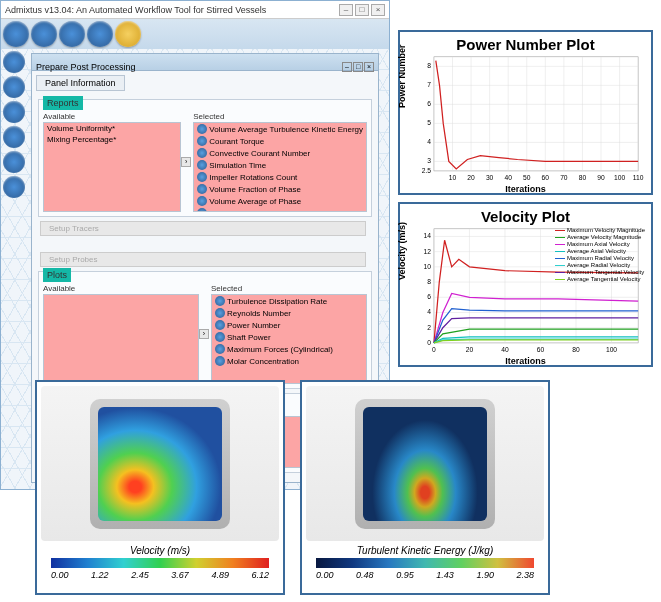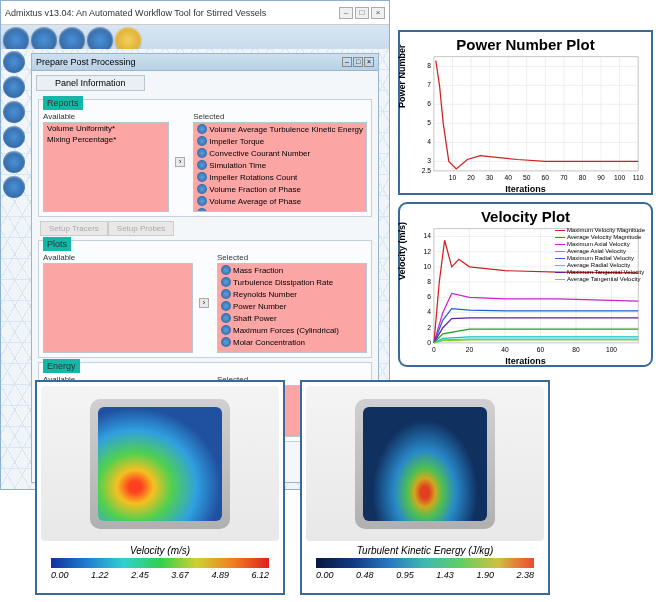--- a/index.html
+++ b/index.html
@@ -1,61 +1,61 @@
 <!DOCTYPE html>
 <html><head>
 <meta charset="utf-8">
 <style>
 * { margin: 0; padding: 0; box-sizing: border-box; font-family: Arial, sans-serif; }
 body { width: 661px; height: 602px; background: #fff; position: relative; overflow: hidden; }
 
 .app-window { position: absolute; left: 0; top: 0; width: 390px; height: 490px; border: 1px solid #8cb0d1; background: #e8f0f7; }
-.titlebar { height: 24px; background: #fff; border-bottom: 1px solid #ccc; display: flex; align-items: center; padding: 1px 4px; font-size: 9px; color: #333; }
+.titlebar { height: 18px; background: #fff; border-bottom: 1px solid #ccc; display: flex; align-items: center; padding: 1px 4px; font-size: 9px; color: #333; }
 .win-controls { margin-left: auto; display: flex; gap: 2px; }
 .win-btn { width: 14px; height: 12px; border: 1px solid #aaa; background: #f0f0f0; font-size: 8px; text-align: center; line-height: 10px; color: #555; }
 
 .toolbar { height: 30px; background: linear-gradient(#d8e6f2, #c5d9eb); display: flex; align-items: center; padding: 2px; gap: 2px; }
 .toolbar-btn { width: 26px; height: 26px; background: radial-gradient(circle, #4a90d9, #2c5a8f); border-radius: 50%; box-shadow: inset 0 1px 2px rgba(255,255,255,0.5), 0 1px 2px rgba(0,0,0,0.3); }
 .toolbar-btn.yellow { background: radial-gradient(circle, #f5d060, #d4a020); }
 
 .hex-bg { position: absolute; inset: 48px 0 0 0; background:
   repeating-linear-gradient(60deg, transparent 0 12px, #d8e6f2 12px 13px),
   repeating-linear-gradient(-60deg, transparent 0 12px, #d8e6f2 12px 13px),
   repeating-linear-gradient(0deg, transparent 0 20px, #d8e6f2 20px 21px);
   background-color: #f0f5fa; }
 
 .side-toolbar { position: absolute; left: 2px; top: 50px; width: 24px; display: flex; flex-direction: column; gap: 3px; }
 .side-btn { width: 22px; height: 22px; background: radial-gradient(circle, #4a90d9, #2c5a8f); border-radius: 50%; box-shadow: inset 0 1px 2px rgba(255,255,255,0.5); }
 
 .panel { position: absolute; left: 30px; top: 52px; width: 348px; height: 430px; background: #f4f7fa; border: 1px solid #9ab4cc; }
-.panel-title { height: 16px; background: linear-gradient(#cde0f0, #b8d0e5); font-size: 9px; padding: 8px 4px; border-bottom: 1px solid #9ab4cc; display: flex; align-items: center; }
+.panel-title { height: 16px; background: linear-gradient(#cde0f0, #b8d0e5); font-size: 9px; padding: 8px 4px; border-bottom: 1px solid #9ab4cc; display: flex; }
 .panel-title-ctrls { margin-left: auto; display: flex; gap: 1px; }
 .panel-title-ctrls span { width: 10px; height: 10px; border: 1px solid #888; font-size: 7px; text-align: center; }
 
-.panel-info-btn { margin: 4px; padding: 2px 18px; font-size: 9px; background: #eaeff4; border: 1px solid #b8c5d3; }
+.panel-info-btn { margin: 4px; padding: 2px 8px; font-size: 9px; background: #eaeff4; border: 1px solid #b8c5d3; }
 
 .section { margin: 4px 6px; border: 1px solid #c5d0dc; background: #fafcfe; }
 .section-head { font-size: 9px; padding: 2px 4px; color: #333; position: relative; top: -8px; left: 4px; background: #14b8a6; display: inline-block; }
 .section-body { padding: 0 4px 4px; margin-top: -6px; }
-.cols { display: flex; gap: 6px; }
+.cols { display: flex; }
 .col { flex: 1; }
 .col-head { font-size: 8px; color: #333; margin-bottom: 1px; }
 .listbox { border: 1px solid #b8c5d3; background: #fca5a5; height: 90px; overflow: hidden; font-size: 8px; }
 .listbox.sm { height: 52px; }
 .listbox-item { padding: 1px 3px; display: flex; align-items: center; gap: 2px; white-space: nowrap; overflow: hidden; }
 .item-icon { width: 10px; height: 10px; background: radial-gradient(circle, #5aa0e0, #2c5a8f); border-radius: 50%; flex-shrink: 0; }
 .arrow-col { width: 12px; display: flex; align-items: center; }
 .arrow-btn { width: 10px; height: 10px; border: 1px solid #aaa; background: #e8e8e8; font-size: 7px; text-align: center; }
 
-.disabled-btns { display: flex; gap: 0; margin: 2px 12px; }
+.disabled-btns { display: flex; gap: 16px; margin: 2px 12px; flex-direction: column; }
 .disabled-btn { padding: 2px 8px; font-size: 8px; background: #e8e8e8; border: 1px solid #ccc; color: #aaa; }
 
 .chart-panel { position: absolute; background: #fff; border: 2px solid #3a6a9a; padding: 4px; }
 .chart1 { left: 398px; top: 30px; width: 255px; height: 165px; }
-.chart2 { left: 398px; top: 202px; width: 255px; height: 165px; border-radius: 9px; }
+.chart2 { left: 398px; top: 202px; width: 255px; height: 165px; }
 .chart-title { font-size: 15px; font-weight: bold; text-align: center; }
 .chart-area { position: relative; width: 100%; height: calc(100% - 14px); }
 svg.plot { width: 100%; height: 100%; }
 .y-label { position: absolute; left: -2px; top: 50%; transform: rotate(-90deg) translateX(20px); transform-origin: left center; font-size: 9px; font-weight: bold; }
 .x-label { position: absolute; bottom: -2px; left: 50%; transform: translateX(-50%); font-size: 9px; font-weight: bold; }
 
 .legend { position: absolute; right: 2px; top: 2px; font-size: 6px; line-height: 7px; }
 .legend-item { display: flex; align-items: center; gap: 2px; }
 .legend-sw { width: 10px; height: 1px; }
 
@@ -135,21 +135,21 @@
             </div>
           <div class="col">
             <div class="col-head">Selected</div>
             <div class="listbox" id="reports-sel">
                 <div class="listbox-item">
                   <span class="item-icon"></span>
                   <span>Volume Average Turbulence Kinetic Energy</span>
                 </div>
                 <div class="listbox-item">
                   <span class="item-icon"></span>
-                  <span>Impeller Torque</span>
+                  <span>Courant Torque</span>
                 </div>
                 <div class="listbox-item">
                   <span class="item-icon"></span>
                   <span>Convective Courant Number</span>
                 </div>
                 <div class="listbox-item">
                   <span class="item-icon"></span>
                   <span>Simulation Time</span>
                 </div>
                 <div class="listbox-item">
@@ -187,24 +187,20 @@
           <div class="col">
             <div class="col-head">Available</div>
             <div class="listbox" id="plots-avail"></div>
           </div>
           <div class="arrow-col">
               <div class="arrow-btn">›</div>
             </div>
           <div class="col">
             <div class="col-head">Selected</div>
             <div class="listbox" id="plots-sel">
-                <div class="listbox-item">
-                  <span class="item-icon"></span>
-                  <span>Mass Fraction</span>
-                </div>
                 <div class="listbox-item">
                   <span class="item-icon"></span>
                   <span>Turbulence Dissipation Rate</span>
                 </div>
                 <div class="listbox-item">
                   <span class="item-icon"></span>
                   <span>Reynolds Number</span>
                 </div>
                 <div class="listbox-item">
                   <span class="item-icon"></span>

